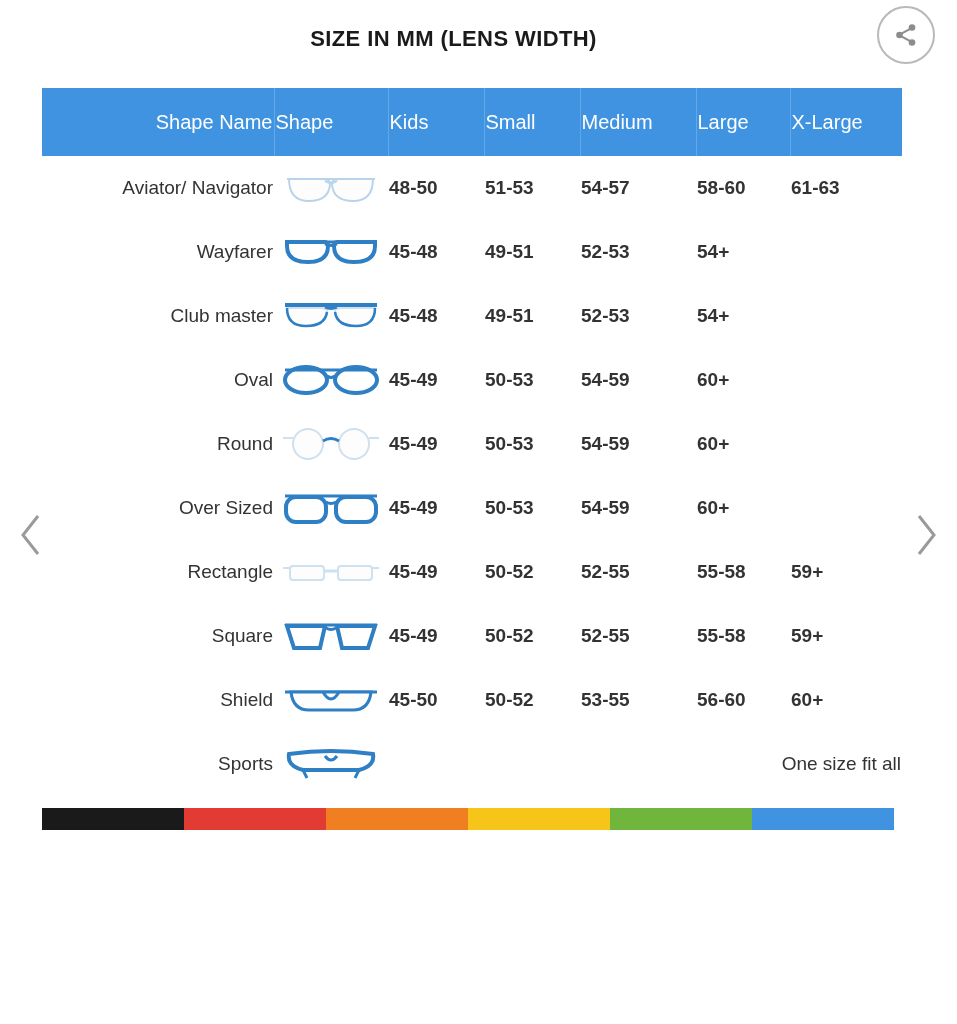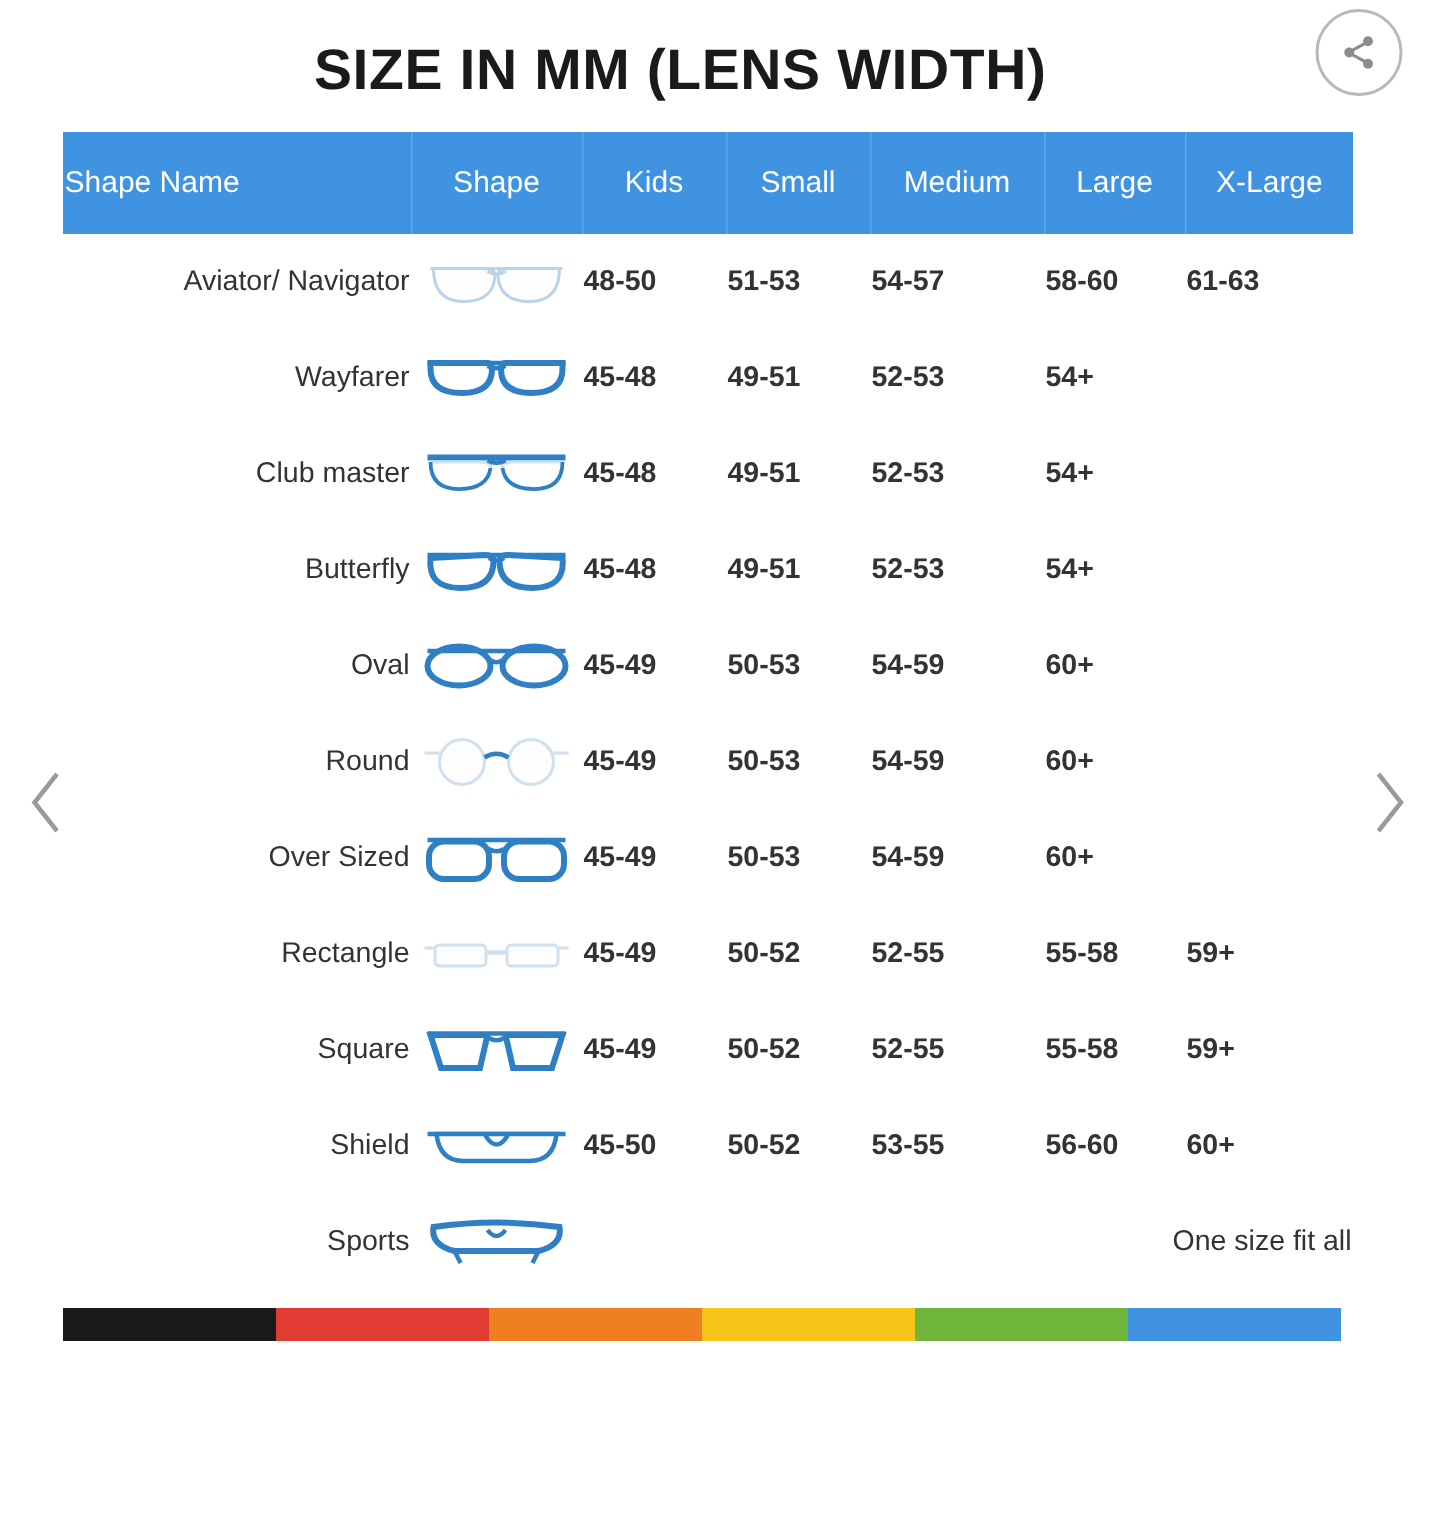--- a/index.html
+++ b/index.html
@@ -31,21 +31,21 @@
     background: #ffffff;
     display: flex;
     align-items: center;
     justify-content: center;
     box-sizing: border-box;
   }
   .share-btn svg { display:block; }
 
   .title {
     text-align: center;
-    font-size: 38px;
+    font-size: 22px;
     font-weight: bold;
     color: #1a1a1a;
     letter-spacing: 0.4px;
     padding-top: 26px;
     padding-right: 90px;
     padding-left: 40px;
     font-family: "Liberation Sans", sans-serif;
   }
 
   .card {
@@ -60,27 +60,27 @@
     width: 852px;
     table-layout: fixed;
   }
   table.sizes thead th {
     background: #3f93e0;
     color: #ffffff;
     font-size: 20px;
     font-weight: normal;
     height: 68px;
     vertical-align: middle;
-    text-align: center;
+    text-align: left;
     border-right: 1px solid #63a9e8;
     box-sizing: border-box;
   }
   table.sizes thead th:last-child { border-right: none; }
   table.sizes thead th.col-name {
-    text-align: left;
+    text-align: right;
   }
 
   table.sizes tbody td {
     font-size: 19px;
     color: #333333;
     height: 62px;
     vertical-align: middle;
     background: #ffffff;
   }
   td.name {
@@ -220,38 +220,20 @@
               </svg>
             </div>
           </td>
           <td class="size">45-48</td>
           <td class="size">49-51</td>
           <td class="size">52-53</td>
           <td class="size">54+</td>
           <td class="size"></td>
         </tr>
 
-        <tr>
-          <td class="name">Butterfly</td>
-          <td class="shape">
-            <div class="glyph-wrap">
-              <svg width="100" height="44" viewBox="0 0 100 44">
-                <path d="M4 12 h92" stroke="#2f7fc4" stroke-width="3" fill="none"></path>
-                <path d="M6 14 q-2 20 20 20 q22 0 22 -18 q0 -4 -6 -4 z" fill="none" stroke="#2f7fc4" stroke-width="4"></path>
-                <path d="M94 14 q2 20 -20 20 q-22 0 -22 -18 q0 -4 6 -4 z" fill="none" stroke="#2f7fc4" stroke-width="4"></path>
-                <path d="M45 14 q5 3 10 0" stroke="#2f7fc4" stroke-width="3" fill="none"></path>
-              </svg>
-            </div>
-          </td>
-          <td class="size">45-48</td>
-          <td class="size">49-51</td>
-          <td class="size">52-53</td>
-          <td class="size">54+</td>
-          <td class="size"></td>
-        </tr>
 
 
         <tr>
           <td class="name">Oval</td>
           <td class="shape">
             <div class="glyph-wrap">
               <svg width="100" height="44" viewBox="0 0 100 44">
                 <path d="M4 12 h92" stroke="#2f7fc4" stroke-width="3" fill="none"></path>
                 <ellipse cx="25" cy="22" rx="21" ry="13" fill="none" stroke="#2f7fc4" stroke-width="4"></ellipse>
                 <ellipse cx="75" cy="22" rx="21" ry="13" fill="none" stroke="#2f7fc4" stroke-width="4"></ellipse>

